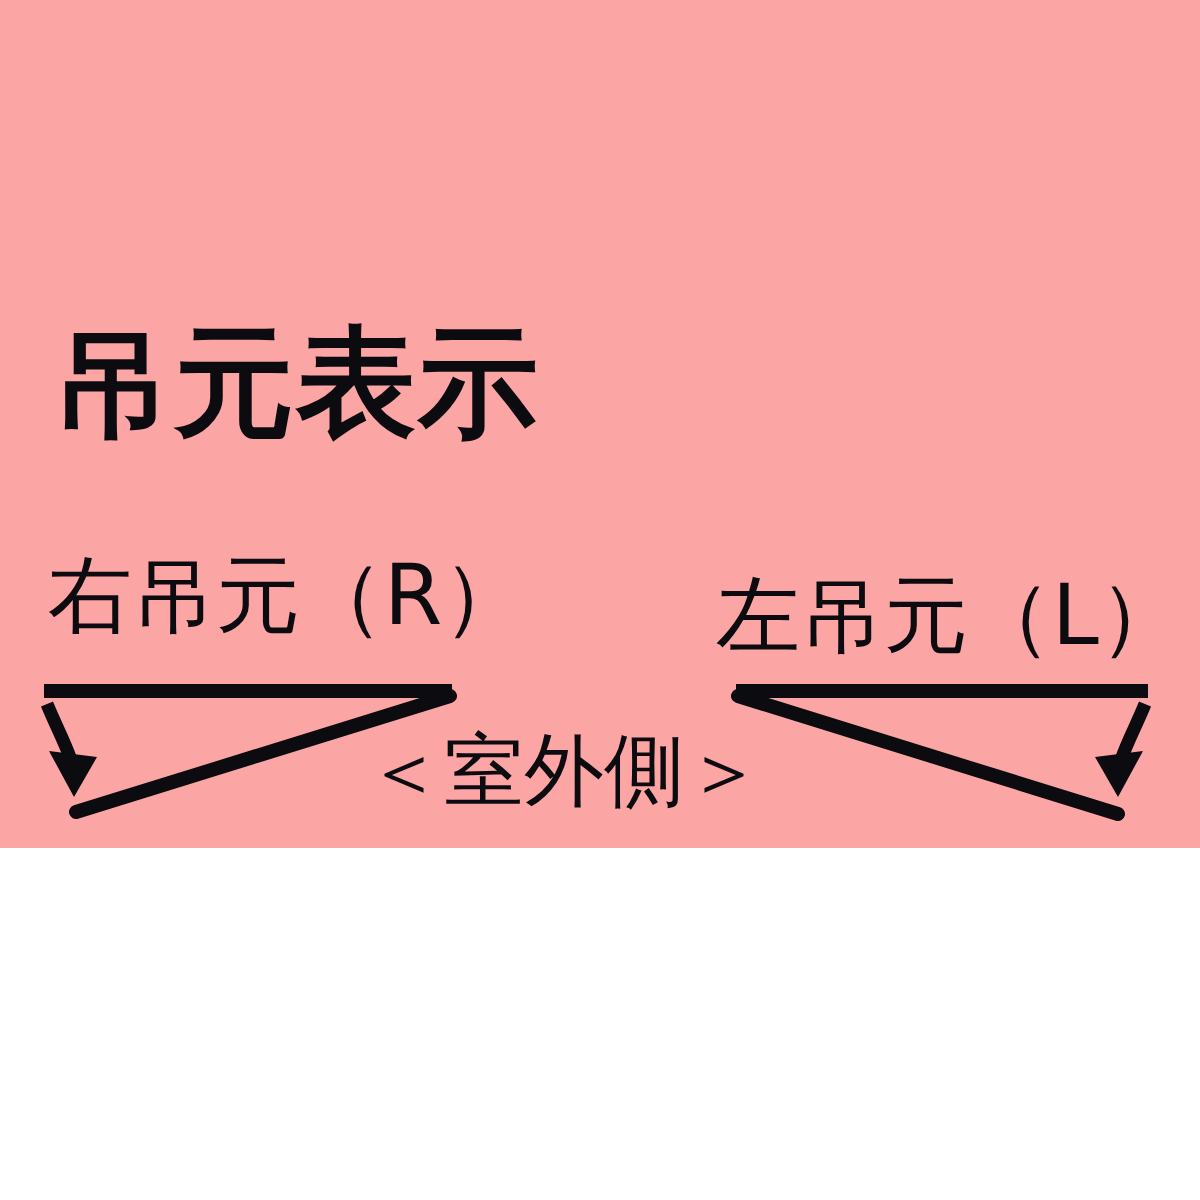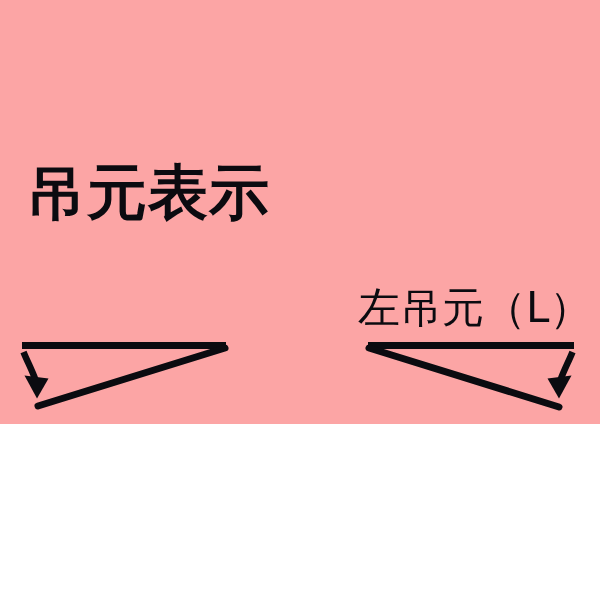--- a/index.html
+++ b/index.html
@@ -81,23 +81,25 @@
     fill: #0b0b10;
   }
 </style>
 </head>
 <body>
 
 <div id="page">
 
   <div class="title">吊元表示</div>
 
+  <div class="hinge-label left-label">右吊元（R）</div>
 
   <div class="hinge-label right-label">左吊元（L）</div>
 
+  <div class="outdoor-label">＜室外側＞</div>
 
   <svg class="diagram-svg" viewBox="0 0 600 600" xmlns="http://www.w3.org/2000/svg">
 
     <g>
 
       <line class="stroke-line" x1="22" y1="345.5" x2="226" y2="345.5"></line>
 
       <line class="stroke-diagonal" x1="225" y1="348" x2="38" y2="406"></line>
 
       <path class="arrow-curve" d="M 23.5 352 C 27.5 362, 32 370, 35.5 380"></path>

